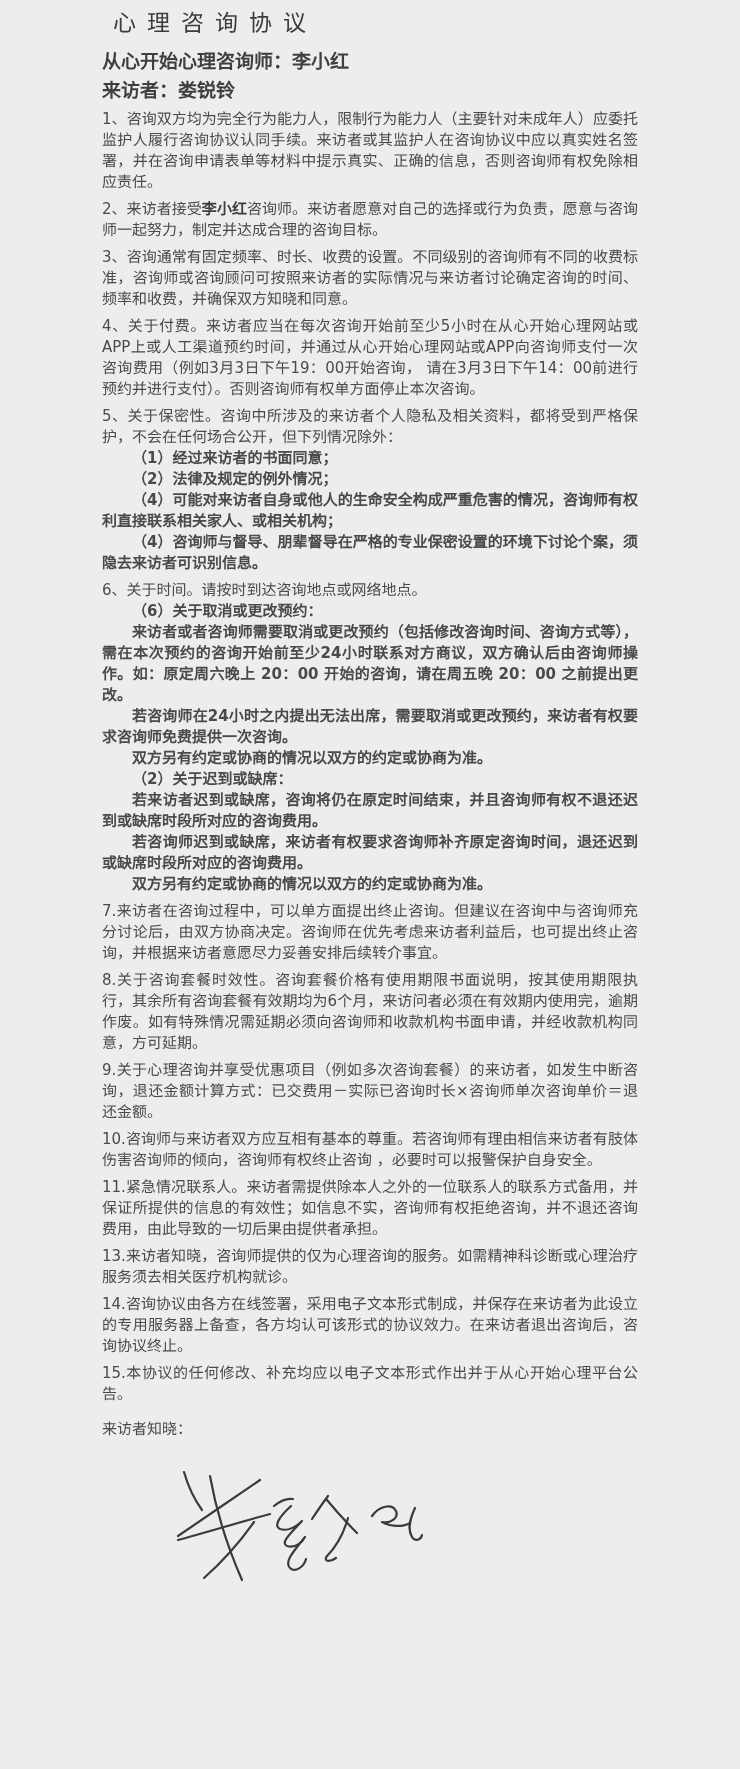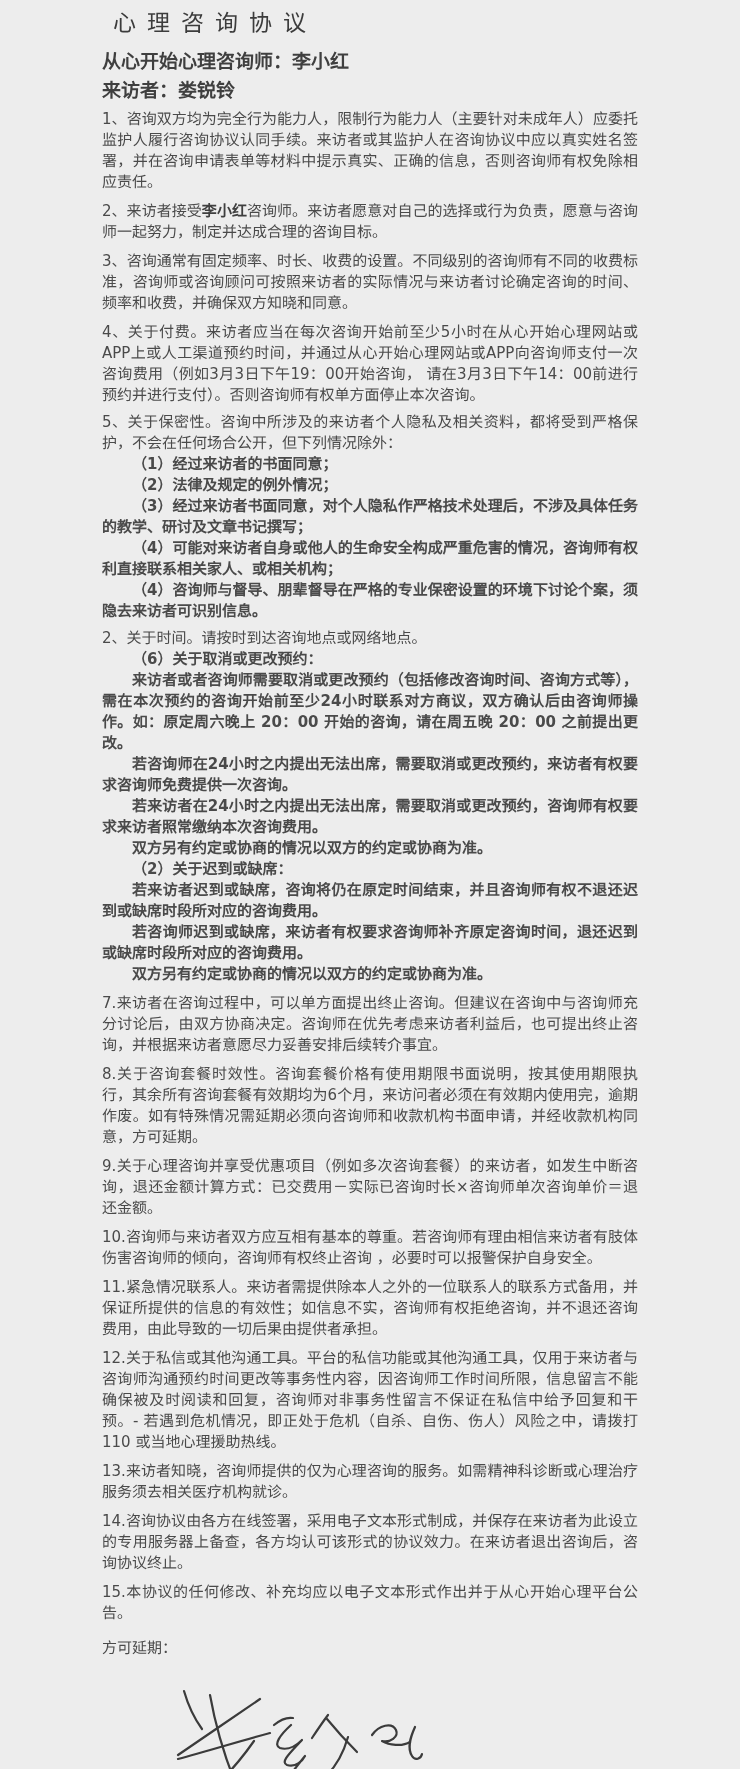--- a/index.html
+++ b/index.html
@@ -25,21 +25,21 @@
     white-space: nowrap;
   }
   .party-line {
     margin: 0 0 8px 0;
     font-size: 19px;
     line-height: 21px;
     font-weight: bold;
     color: #3f3f3f;
   }
   .clause, .sub-line, .sign-label {
-    margin: 8px 0 6px 0;
+    margin: 0 0 6px 0;
     font-size: 15px;
     line-height: 21px;
     text-align: justify;
     color: #4a4a4a;
   }
   .clause-group { margin: 0 0 6px 0; }
   .clause-group .clause { margin: 0; }
   .sub-line {
     margin: 0;
     text-indent: 2em;
@@ -70,49 +70,46 @@
   <p class="clause"><span>2、来访者接受</span><b>李小红</b><span>咨询师。来访者愿意对自己的选择或行为负责，愿意与咨询师一起努力，制定并达成合理的咨询目标。</span></p>
 
   <p class="clause">3、咨询通常有固定频率、时长、收费的设置。不同级别的咨询师有不同的收费标准，咨询师或咨询顾问可按照来访者的实际情况与来访者讨论确定咨询的时间、频率和收费，并确保双方知晓和同意。</p>
 
   <p class="clause">4、关于付费。来访者应当在每次咨询开始前至少5小时在从心开始心理网站或APP上或人工渠道预约时间，并通过从心开始心理网站或APP向咨询师支付一次咨询费用（例如3月3日下午19：00开始咨询， 请在3月3日下午14：00前进行预约并进行支付）。否则咨询师有权单方面停止本次咨询。</p>
 
   <div class="clause-group">
     <p class="clause">5、关于保密性。咨询中所涉及的来访者个人隐私及相关资料，都将受到严格保护，不会在任何场合公开，但下列情况除外：</p>
     <p class="sub-line">（1）经过来访者的书面同意；</p>
     <p class="sub-line">（2）法律及规定的例外情况；</p>
-    <p class="sub-line">（3）经过来访者书面同意，对个人隐私作严格技术处理后，不涉及具体任务的教学、研讨及文章书记撰写；</p>
     <p class="sub-line">（4）可能对来访者自身或他人的生命安全构成严重危害的情况，咨询师有权利直接联系相关家人、或相关机构；</p>
     <p class="sub-line">（4）咨询师与督导、朋辈督导在严格的专业保密设置的环境下讨论个案，须隐去来访者可识别信息。</p>
   </div>
 
   <div class="clause-group">
-    <p class="clause">2、关于时间。请按时到达咨询地点或网络地点。</p>
+    <p class="clause">6、关于时间。请按时到达咨询地点或网络地点。</p>
     <p class="sub-line">（6）关于取消或更改预约：</p>
     <p class="sub-line">来访者或者咨询师需要取消或更改预约（包括修改咨询时间、咨询方式等），需在本次预约的咨询开始前至少24小时联系对方商议，双方确认后由咨询师操作。如：原定周六晚上 20：00 开始的咨询，请在周五晚 20：00 之前提出更改。</p>
     <p class="sub-line">若咨询师在24小时之内提出无法出席，需要取消或更改预约，来访者有权要求咨询师免费提供一次咨询。</p>
-    <p class="sub-line">若来访者在24小时之内提出无法出席，需要取消或更改预约，咨询师有权要求来访者照常缴纳本次咨询费用。</p>
     <p class="sub-line">双方另有约定或协商的情况以双方的约定或协商为准。</p>
     <p class="sub-line">（2）关于迟到或缺席：</p>
     <p class="sub-line">若来访者迟到或缺席，咨询将仍在原定时间结束，并且咨询师有权不退还迟到或缺席时段所对应的咨询费用。</p>
     <p class="sub-line">若咨询师迟到或缺席，来访者有权要求咨询师补齐原定咨询时间，退还迟到或缺席时段所对应的咨询费用。</p>
     <p class="sub-line">双方另有约定或协商的情况以双方的约定或协商为准。</p>
   </div>
 
   <p class="clause">7.来访者在咨询过程中，可以单方面提出终止咨询。但建议在咨询中与咨询师充分讨论后，由双方协商决定。咨询师在优先考虑来访者利益后，也可提出终止咨询，并根据来访者意愿尽力妥善安排后续转介事宜。</p>
   <p class="clause">8.关于咨询套餐时效性。咨询套餐价格有使用期限书面说明，按其使用期限执行，其余所有咨询套餐有效期均为6个月，来访问者必须在有效期内使用完，逾期作废。如有特殊情况需延期必须向咨询师和收款机构书面申请，并经收款机构同意，方可延期。</p>
   <p class="clause">9.关于心理咨询并享受优惠项目（例如多次咨询套餐）的来访者，如发生中断咨询，退还金额计算方式：已交费用－实际已咨询时长×咨询师单次咨询单价＝退还金额。</p>
   <p class="clause">10.咨询师与来访者双方应互相有基本的尊重。若咨询师有理由相信来访者有肢体伤害咨询师的倾向，咨询师有权终止咨询 ，必要时可以报警保护自身安全。</p>
   <p class="clause">11.紧急情况联系人。来访者需提供除本人之外的一位联系人的联系方式备用，并保证所提供的信息的有效性；如信息不实，咨询师有权拒绝咨询，并不退还咨询费用，由此导致的一切后果由提供者承担。</p>
-  <p class="clause">12.关于私信或其他沟通工具。平台的私信功能或其他沟通工具，仅用于来访者与咨询师沟通预约时间更改等事务性内容，因咨询师工作时间所限，信息留言不能确保被及时阅读和回复，咨询师对非事务性留言不保证在私信中给予回复和干预。- 若遇到危机情况，即正处于危机（自杀、自伤、伤人）风险之中，请拨打 110 或当地心理援助热线。</p>
   <p class="clause">13.来访者知晓，咨询师提供的仅为心理咨询的服务。如需精神科诊断或心理治疗服务须去相关医疗机构就诊。</p>
   <p class="clause">14.咨询协议由各方在线签署，采用电子文本形式制成，并保存在来访者为此设立的专用服务器上备查，各方均认可该形式的协议效力。在来访者退出咨询后，咨询协议终止。</p>
   <p class="clause">15.本协议的任何修改、补充均应以电子文本形式作出并于从心开始心理平台公告。</p>
 
-  <p class="sign-label">方可延期：</p>
+  <p class="sign-label">来访者知晓：</p>
 
   <div class="signature-wrap">
     <svg width="252" height="118" viewBox="0 0 252 118" xmlns="http://www.w3.org/2000/svg">
       <g fill="none" stroke="#3b3b3b" stroke-width="2.2" stroke-linecap="round" stroke-linejoin="round">
         <path d="M8,6 C12,20 18,33 26,44"></path>
         <path d="M84,14 C58,32 28,52 2,70"></path>
         <path d="M34,10 C40,44 52,82 66,114"></path>
         <path d="M78,56 C64,76 46,96 28,112"></path>
         <path d="M2,74 C32,66 64,56 94,48"></path>
         <path d="M98,40 C104,35 111,32 117,33"></path>

